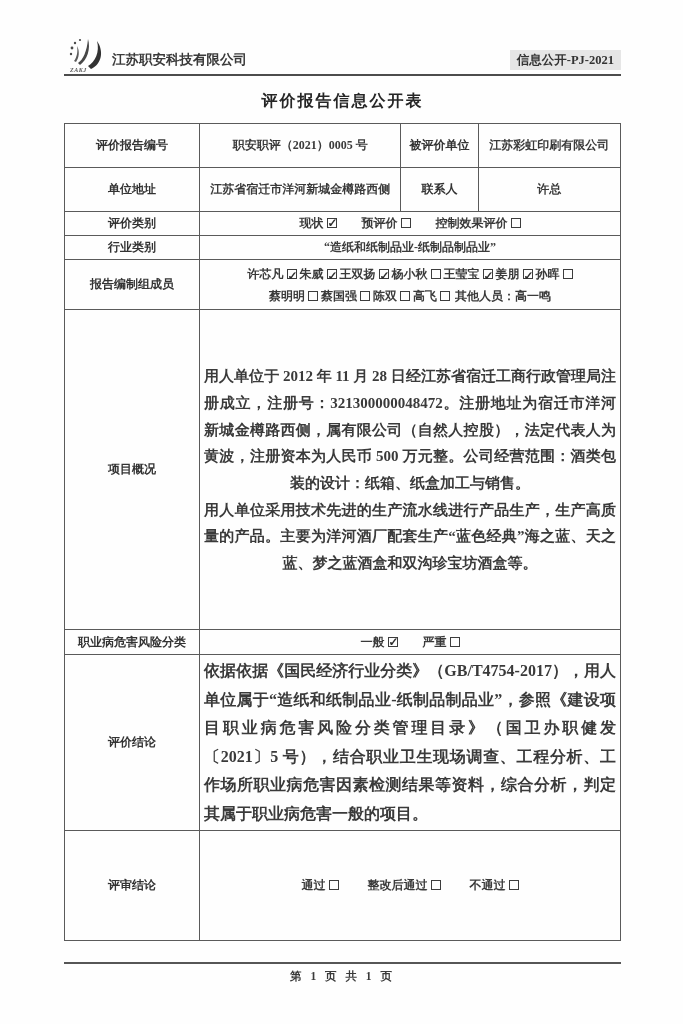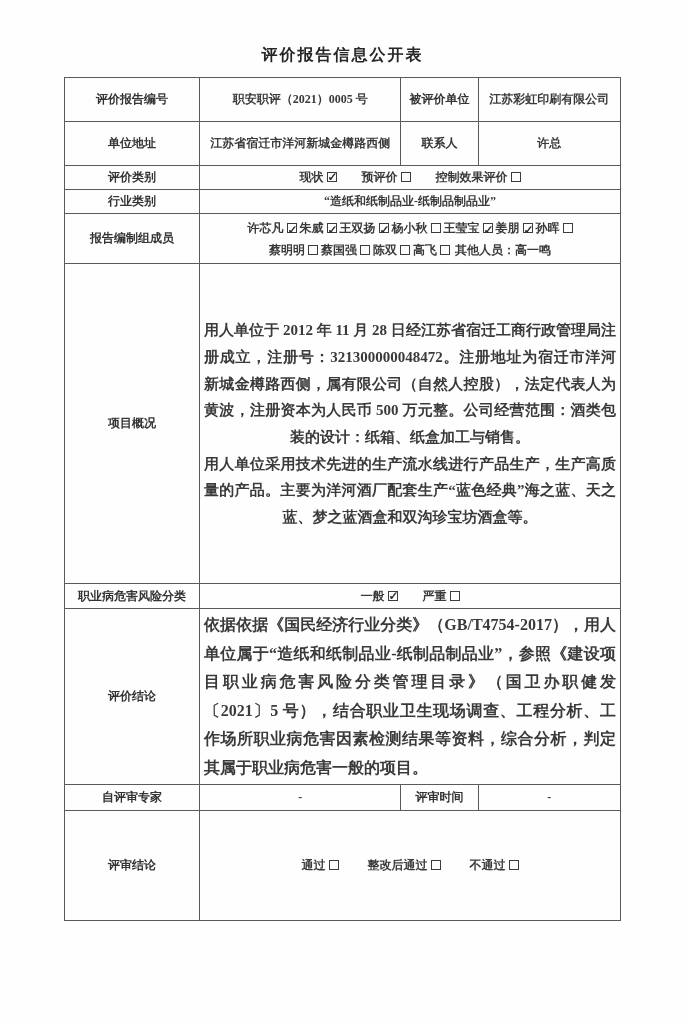--- a/index.html
+++ b/index.html
@@ -73,20 +73,38 @@
   
   .footer { position:absolute; left:64px; right:62px; top:962px; border-top:2px solid #565656; padding-top:5px; }
   .page-info { text-align:center; font-size:11.5px; font-weight:bold; color:#3a3a3a; letter-spacing:3px; }
 </style>
 </head>
 <body>
 
 <div class="page">
   <div class="content">
 
+    <div class="hdr">
+      <div class="brand">
+        <span class="logo">
+          <svg width="46" height="44" viewBox="0 0 46 44">
+            <path d="M14 30 C19 27 23 18 24 6 C27 16 23 27 16 32 Z" fill="#474747"></path>
+            <path d="M24 33 C31 29 36 19 33 8 C40 18 38 31 27 36 Z" fill="#323232"></path>
+            <path d="M10 28 C13 24 14 18 13 13 C16 18 15 25 12 29 Z" fill="#5a5a5a"></path>
+            <circle cx="8" cy="15" r="1.4" fill="#4a4a4a"></circle>
+            <circle cx="11" cy="10" r="1.2" fill="#4a4a4a"></circle>
+            <circle cx="7" cy="21" r="1.2" fill="#4a4a4a"></circle>
+            <circle cx="16" cy="7" r="1.1" fill="#4a4a4a"></circle>
+          </svg>
+          <span class="logo-caption">ZAKJ</span>
+        </span>
+        <span class="company-name">江苏职安科技有限公司</span>
+      </div>
+      <span class="doc-code">信息公开-PJ-2021</span>
+    </div>
 
     <div class="page-title">评价报告信息公开表</div>
 
     <table class="form">
       <colgroup>
         <col style="width:24.3%">
           <col style="width:36.2%">
           <col style="width:13.9%">
           <col style="width:25.6%">
       </colgroup>
@@ -158,32 +176,29 @@
         </td>
       </tr>
 
       <tr class="h-r8">
         <td class="lbl">评价结论</td>
         <td colspan="3" class="txt-cell">
           <div class="para-left">依据依据《国民经济行业分类》（GB/T4754-2017），用人单位属于“造纸和纸制品业-纸制品制品业”，参照《建设项目职业病危害风险分类管理目录》（国卫办职健发〔2021〕5 号），结合职业卫生现场调查、工程分析、工作场所职业病危害因素检测结果等资料，综合分析，判定其属于职业病危害一般的项目。</div>
         </td>
       </tr>
 
-      <tr class="h-r9">
-        <td class="lbl">自评审专家</td>
-        <td>-</td>
-        <td class="lbl">评审时间</td>
-        <td>-</td>
-      </tr>
 
       <tr class="h-r10">
         <td class="lbl">评审结论</td>
         <td colspan="3">
           <span class="opt opt-wide"><span>通过</span><span class="cb" data-checked="false"></span></span>
           <span class="opt opt-wide"><span>整改后通过</span><span class="cb" data-checked="false"></span></span>
           <span class="opt opt-wide"><span>不通过</span><span class="cb" data-checked="false"></span></span>
         </td>
       </tr>
     </tbody>
       </table>
   </div>
 
+  <div class="footer">
+    <div class="page-info">第 1 页 共 1 页</div>
+  </div>
 </div>
 
 </body></html>

